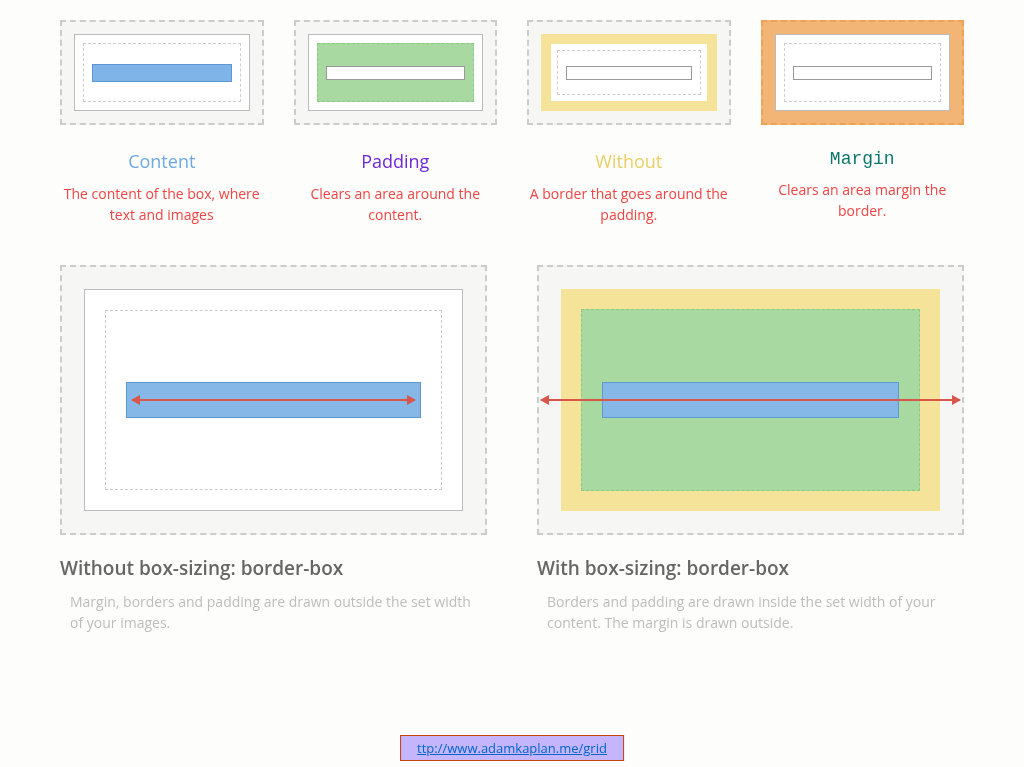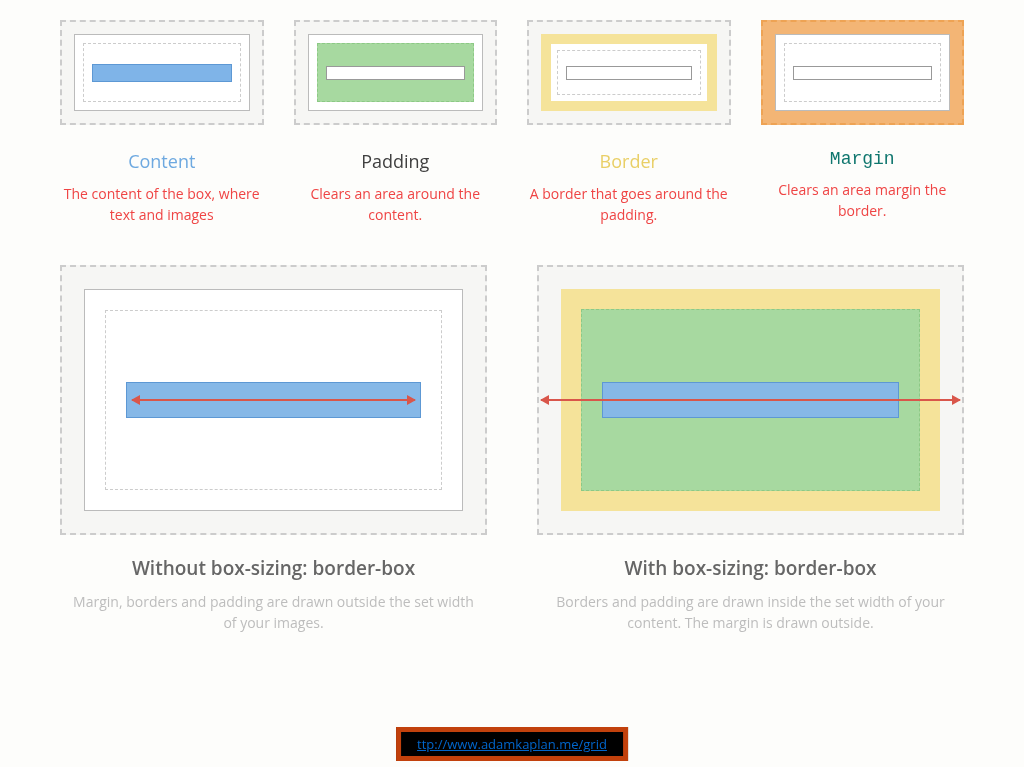--- a/index.html
+++ b/index.html
@@ -66,36 +66,36 @@
     background:#fff; width:100%; height:100%; padding:6px; display:flex;
   }
   .variant-margin  .bm-figure  { background: #f3b575; border-color:#eea354; }
 
   .bm-title {
     font-size: 18px;
     font-weight: 400;
     margin-bottom: 10px;
   }
   .t-content { color:#6ea9e0; }
-  .t-padding { color:#404040; }
+  .t-padding { color:#6d28d9; }
   .t-border  { color:#e9cf66; }
   .t-margin  { color:#0f766e;font-family:Liberation Mono, monospace; }
   .bm-desc {
     font-size: 14px;
     line-height: 1.5;
     color:#ef4444;
   }
 
   
   .bottom-row {
     display: flex;
     gap: 50px;
     justify-content: space-between;
   }
-  .bs-item { flex:1; text-align:center; }
+  .bs-item { flex:1; }
   .bs-figure {
     height: 270px;
     border: 2px dashed #ccc;
     background: #f6f6f4;
     padding: 22px;
     margin-bottom: 20px;
     position: relative;
   }
   .bs-border {
     width: 100%; height: 100%;
@@ -152,22 +152,22 @@
     line-height:1.5;
     color:#bdbdbd;
     padding:0 10px;
   }
 
   .source-link {
     position:absolute;
     bottom:6px;
     left:50%;
     transform:translateX(-50%);
-    background:#000000;
-    border:5px solid #c2410c;
+    background:#c4b5fd;
+    border:1px solid #c2410c;
     padding:3px 16px;
     font-size:13px;
   }
   .source-link a { color:#0066cc; text-decoration:underline;}
 </style>
 </head>
 <body>
 
 <div class="top-row">
 
@@ -198,21 +198,21 @@
   <div class="bm-item variant-border">
     <div class="bm-figure">
       <div class="bm-border">
           <div class="inner-white">
             <div class="bm-padding">
               <div class="bm-content"></div>
             </div>
           </div>
         </div>
     </div>
-    <div class="bm-title t-border">Border</div>
+    <div class="bm-title t-border">Without</div>
     <div class="bm-desc">A border that goes around the padding.</div>
   </div>
 
   <div class="bm-item variant-margin">
     <div class="bm-figure">
       <div class="bm-border">
           <div class="bm-padding">
             <div class="bm-content"></div>
           </div>
         </div>

